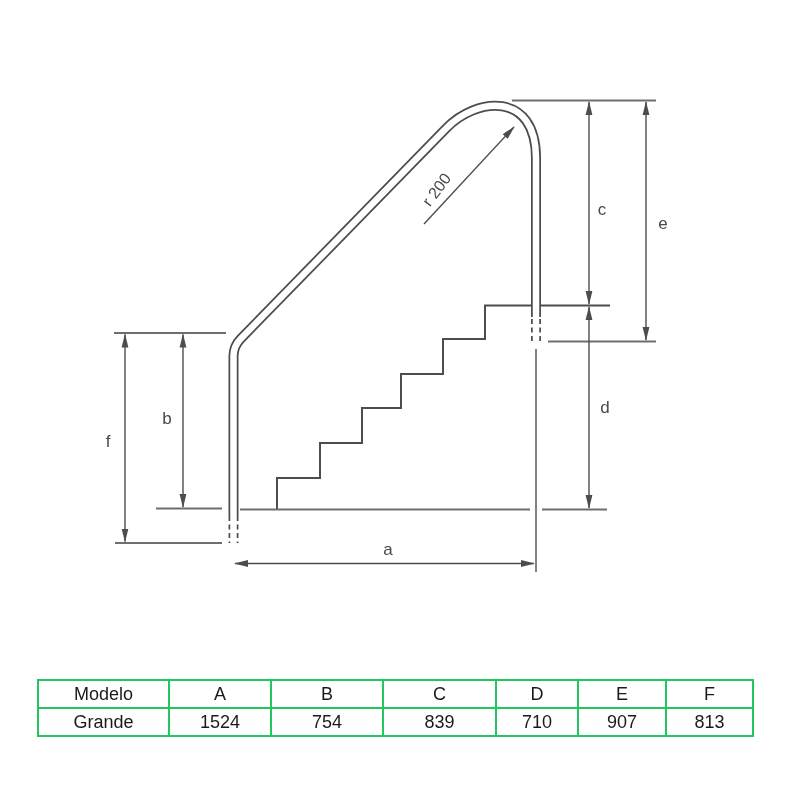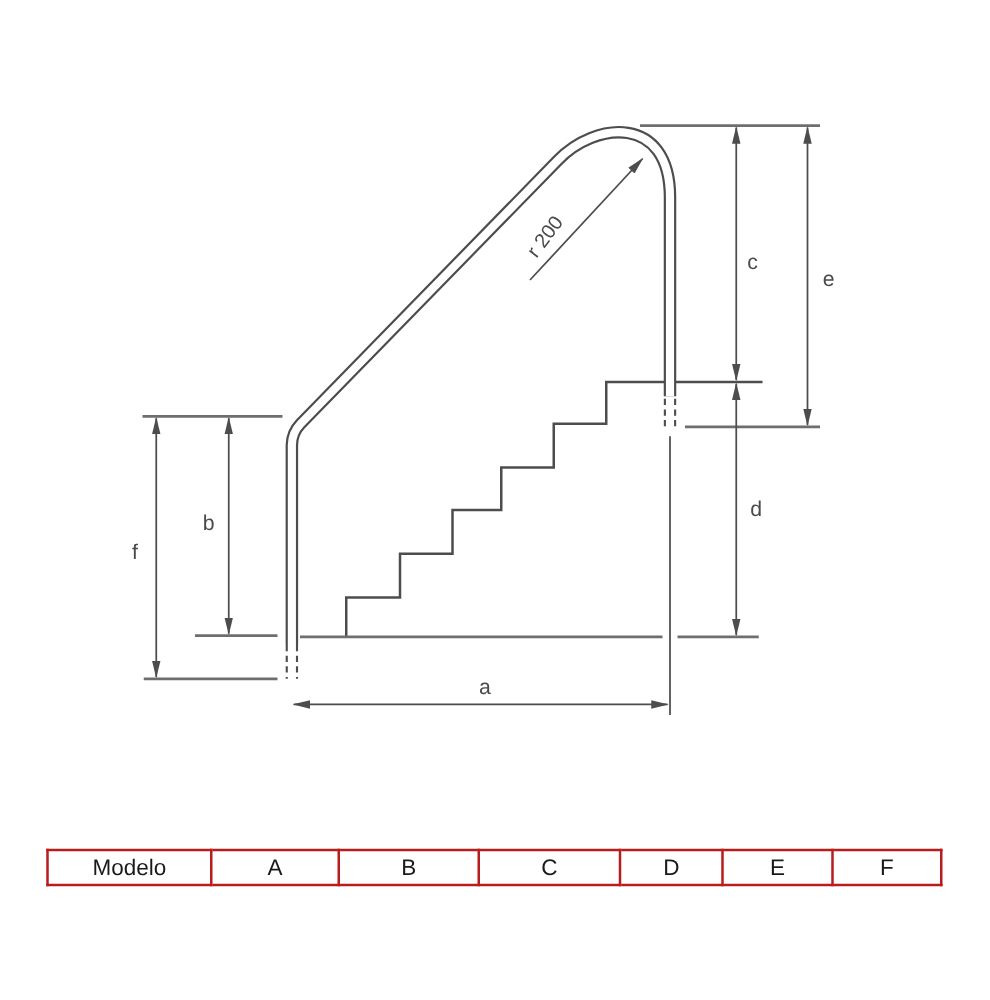--- a/index.html
+++ b/index.html
@@ -6,21 +6,21 @@
   #page{position:relative;width:792px;height:800px;background:#ffffff;overflow:hidden;
         font-family:"Liberation Sans",sans-serif;}
   #diagram{position:absolute;left:0;top:0;width:792px;height:650px;}
   #diagram svg{position:absolute;left:0;top:0;}
   .dim-label{position:absolute;color:#4a4a4a;font-size:17px;line-height:17px;
              text-align:center;width:20px;}
   .radius-label{position:absolute;color:#4a4a4a;font-size:16px;line-height:16px;
                 transform:rotate(-53deg);transform-origin:center;width:48px;text-align:center;}
   #spec-table{position:absolute;left:37px;top:679px;width:715px;border-collapse:collapse;
               table-layout:fixed;font-size:18px;color:#1a1a1a;}
-  #spec-table td{border:2px solid #b91c1c;text-align:center;vertical-align:middle;
+  #spec-table td{border:2px solid #22c55e;text-align:center;vertical-align:middle;
                  height:26px;padding:0;overflow:hidden;white-space:nowrap;}
 </style>
 </head>
 <body>
 
 <div id="page">
 
   <div id="diagram">
     <svg width="792" height="650" viewBox="0 0 792 650">
       <defs>
@@ -87,16 +87,25 @@
     <tbody>
       <tr>
         <td>Modelo</td>
         <td>A</td>
         <td>B</td>
         <td>C</td>
         <td>D</td>
         <td>E</td>
         <td>F</td>
       </tr>
+      <tr>
+        <td>Grande</td>
+        <td>1524</td>
+        <td>754</td>
+        <td>839</td>
+        <td>710</td>
+        <td>907</td>
+        <td>813</td>
+      </tr>
     </tbody>
   </table>
 
 </div>
 
 </body></html>

